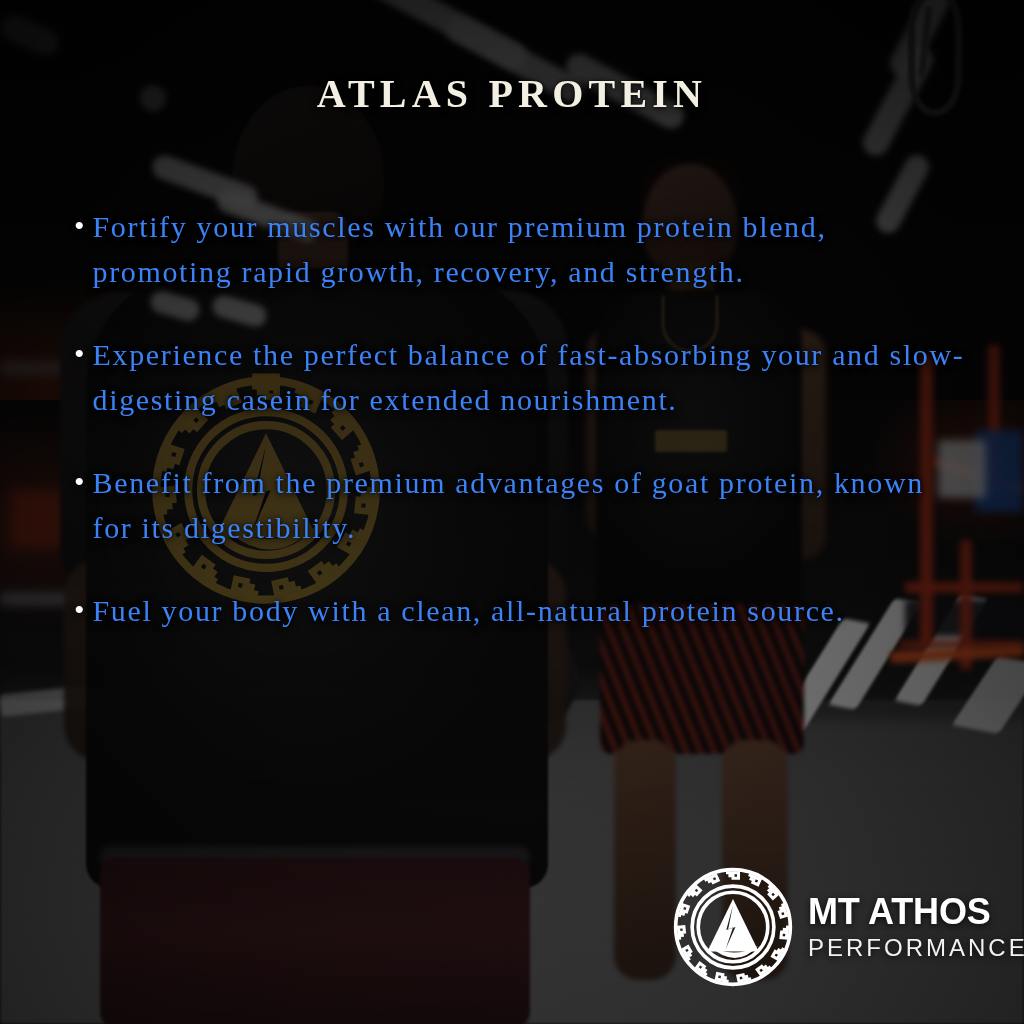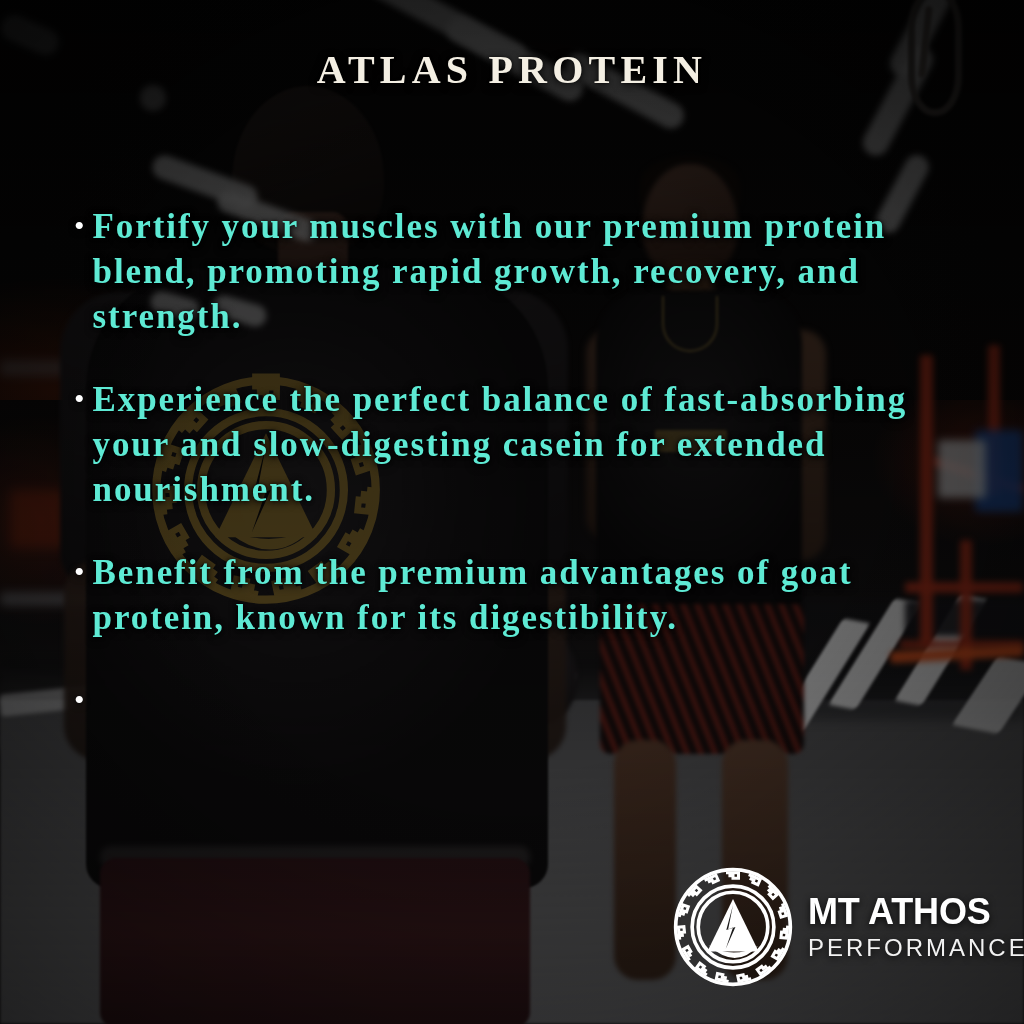--- a/index.html
+++ b/index.html
@@ -253,48 +253,48 @@
   
   .content{ position:absolute; inset:0; }
 
   .title-block{ position:absolute; left:0; top:46px; width:1024px; text-align:center; }
   .title-line{
     font-family:"Liberation Serif", serif;
     font-weight:700;
     color:#f4efe3;
     letter-spacing:.13em;
     text-shadow:0 2px 10px rgba(0,0,0,.85), 0 0 3px rgba(0,0,0,.7);
+    margin-top:24px;
   }
   .title-line-1{ font-size:40px; line-height:48px; }
   .title-line-2{ font-size:42px; line-height:54px; margin-top:6px; letter-spacing:.09em; }
 
   .bullets{
     position:absolute; left:74px; top:204px; width:900px;
   }
   .bullet{
     display:flex; align-items:flex-start;
     margin-bottom:38px;
   }
   .bullet:last-child{ margin-bottom:0; }
   .bullet-dot{
     flex:0 0 auto;
     color:#ffffff;
     font-size:30px; line-height:44px;
     margin-right:8px;
     text-shadow:0 2px 7px rgba(0,0,0,.9);
   }
   .bullet-text{
-    color:#5eead4;
+    color:#3b82f6;
     font-family:"Liberation Serif", serif;
-    font-size:35px;
+    font-size:30px;
     line-height:45px;
     letter-spacing:.055em;
     text-shadow:0 2px 8px rgba(0,0,0,.92), 0 0 4px rgba(0,0,0,.8);
     max-width:880px;
-    font-weight:bold;
   }
 
   
   .brand{
     position:absolute; left:672px; top:866px;
     display:flex; align-items:center; gap:14px;
   }
   .brand-mark{ width:122px; height:122px; flex:0 0 auto; }
   .brand-words{ display:flex; flex-direction:column; line-height:1; }
   .brand-name{
@@ -463,20 +463,21 @@
       <div class="bullet">
         <span class="bullet-dot">•</span>
         <span class="bullet-text">Experience the perfect balance of fast-absorbing your and slow-digesting casein for extended nourishment.</span>
       </div>
       <div class="bullet">
         <span class="bullet-dot">•</span>
         <span class="bullet-text">Benefit from the premium advantages of goat protein, known for its digestibility.</span>
       </div>
       <div class="bullet">
         <span class="bullet-dot">•</span>
+        <span class="bullet-text">Fuel your body with a clean, all-natural protein source.</span>
       </div>
     </div>
 
     <div class="brand">
       <svg class="brand-mark" viewBox="0 0 200 200">
         <g fill="none" stroke="#ffffff" stroke-width="6">
           <circle cx="100" cy="100" r="94"></circle>
           <circle cx="100" cy="100" r="67"></circle>
           <circle cx="100" cy="100" r="57"></circle>
         </g>

